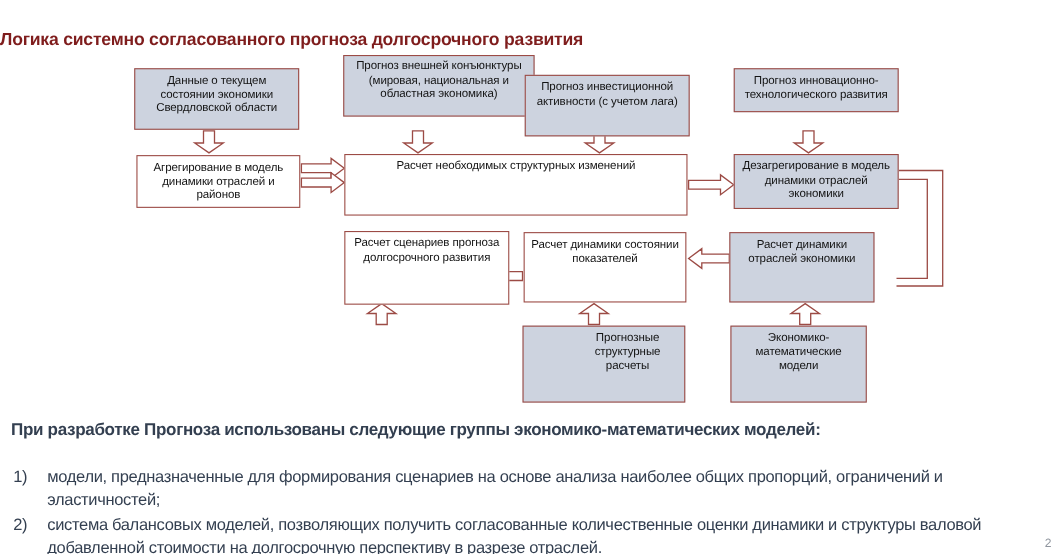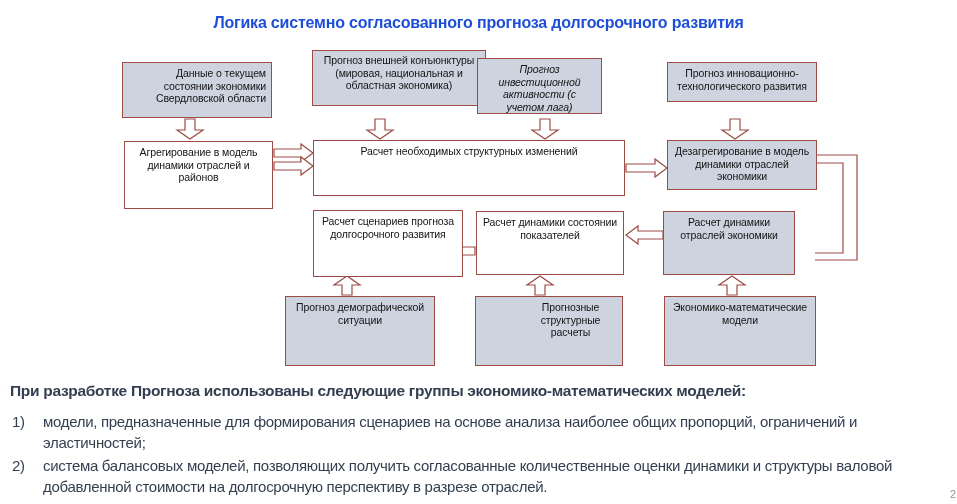--- a/index.html
+++ b/index.html
@@ -1,33 +1,33 @@
 <!DOCTYPE html>
 <html><head>
 <meta charset="utf-8">
 <style>
   html,body{margin:0;padding:0;background:#fff;}
   .slide{
     position:relative;width:957px;height:504px;background:#ffffff;overflow:hidden;
     font-family:"Liberation Sans","DejaVu Sans",sans-serif;color:#1a1a1a;
   }
   .title{
-    position:absolute;left:0;top:14px;width:957px;text-align:center;
-    font-size:16px;font-weight:bold;color:#1d4ed8;letter-spacing:-0.2px;
+    position:absolute;left:0;top:28px;width:957px;text-align:left;
+    font-size:16px;font-weight:bold;color:#7f1d1d;letter-spacing:-0.2px;
   }
   .diagram{position:absolute;left:0;top:0;width:957px;height:378px;}
   .connectors{position:absolute;left:0;top:0;width:957px;height:378px;}
   .node{
     position:absolute;border:1.4px solid #9c4b45;background:#ffffff;
     font-size:10.5px;line-height:12.5px;text-align:center;
     padding:4px 5px;box-sizing:border-box;color:#141414;letter-spacing:-0.1px;
   }
   .node.gray{background:#cdd3df;}
   .footer{position:absolute;left:10px;top:382px;width:940px;color:#333f50;}
-  .footer-heading{font-size:15.5px;font-weight:bold;letter-spacing:-0.3px;margin-bottom:11px;}
+  .footer-heading{font-size:15.5px;font-weight:bold;letter-spacing:-0.3px;margin-bottom:23px;}
   .footer-item{position:relative;padding-left:33px;font-size:15px;line-height:21px;letter-spacing:-0.3px;margin-bottom:2px;}
   .footer-item .num{position:absolute;left:2px;top:0;}
   .page-num{position:absolute;right:1px;bottom:4px;font-size:11px;color:#8f959e;}
   svg polygon{fill:#ffffff;stroke:#9c4b45;stroke-width:1.2;}
   svg polyline{fill:none;stroke:#9c4b45;stroke-width:1.2;}
 </style>
 </head>
 <body>
 
 <div class="slide">
@@ -52,36 +52,35 @@
       <polygon points="475,247 448,247 448,242 436,251 448,260 448,255 475,255"></polygon>
 
       <polygon points="342,295 342,285 334,285 347,276 360,285 352,285 352,295"></polygon>
       <polygon points="535,295 535,285 527,285 540,276 553,285 545,285 545,295"></polygon>
       <polygon points="727,295 727,285 719,285 732,276 745,285 737,285 737,295"></polygon>
 
       <polyline points="817,155 857,155 857,260 815,260"></polyline>
       <polyline points="817,163 843,163 843,253 815,253"></polyline>
     </svg>
 
-    <div class="node gray" style="left:122px;top:62px;width:150px;height:56px;text-align:right;">Данные о текущем состоянии экономики Свердловской области</div>
+    <div class="node gray" style="left:122px;top:62px;width:150px;height:56px;">Данные о текущем состоянии экономики Свердловской области</div>
     <div class="node gray" style="left:312px;top:50px;width:174px;height:56px;padding-top:3px;">Прогноз внешней конъюнктуры (мировая, национальная и областная экономика)</div>
-    <div class="node gray" style="left:477px;top:58px;width:125px;height:56px;font-style:italic;">Прогноз инвестиционной активности (с учетом лага)</div>
+    <div class="node gray" style="left:477px;top:68px;width:150px;height:56px;">Прогноз инвестиционной активности (с учетом лага)</div>
     <div class="node gray" style="left:667px;top:62px;width:150px;height:40px;">Прогноз инновационно-технологического развития</div>
 
-    <div class="node" style="left:124px;top:141px;width:149px;height:68px;">Агрегирование в модель динамики отраслей и районов</div>
+    <div class="node" style="left:124px;top:141px;width:149px;height:48px;">Агрегирование в модель динамики отраслей и районов</div>
     <div class="node gray" style="left:667px;top:140px;width:150px;height:50px;">Дезагрегирование в модель динамики отраслей экономики</div>
     <div class="node" style="left:313px;top:140px;width:312px;height:56px;">Расчет необходимых структурных  изменений</div>
 
     <div class="node" style="left:285px;top:210px;width:150px;height:67px;margin-left:28px;">Расчет сценариев прогноза долгосрочного развития</div>
     <div class="node" style="left:476px;top:211px;width:148px;height:64px;">Расчет динамики состоянии показателей</div>
     <div class="node gray" style="left:663px;top:211px;width:132px;height:64px;">Расчет динамики отраслей экономики</div>
 
-    <div class="node gray" style="left:285px;top:296px;width:150px;height:70px;">Прогноз демографической ситуации</div>
     <div class="node gray" style="left:475px;top:296px;width:148px;height:70px;padding-left:48px;">Прогнозные структурные расчеты</div>
-    <div class="node gray" style="left:664px;top:296px;width:152px;height:70px;">Экономико-математические модели</div>
+    <div class="node gray" style="left:664px;top:296px;width:124px;height:70px;">Экономико-математические модели</div>
   </div>
 
   <div class="footer">
     <div class="footer-heading">При разработке Прогноза использованы следующие группы экономико-математических моделей:</div>
     <div class="footer-item">
       <span class="num">1)</span>
       <span class="txt">модели, предназначенные для формирования сценариев на основе анализа  наиболее общих пропорций, ограничений и эластичностей;</span>
     </div>
     <div class="footer-item">
       <span class="num">2)</span>

